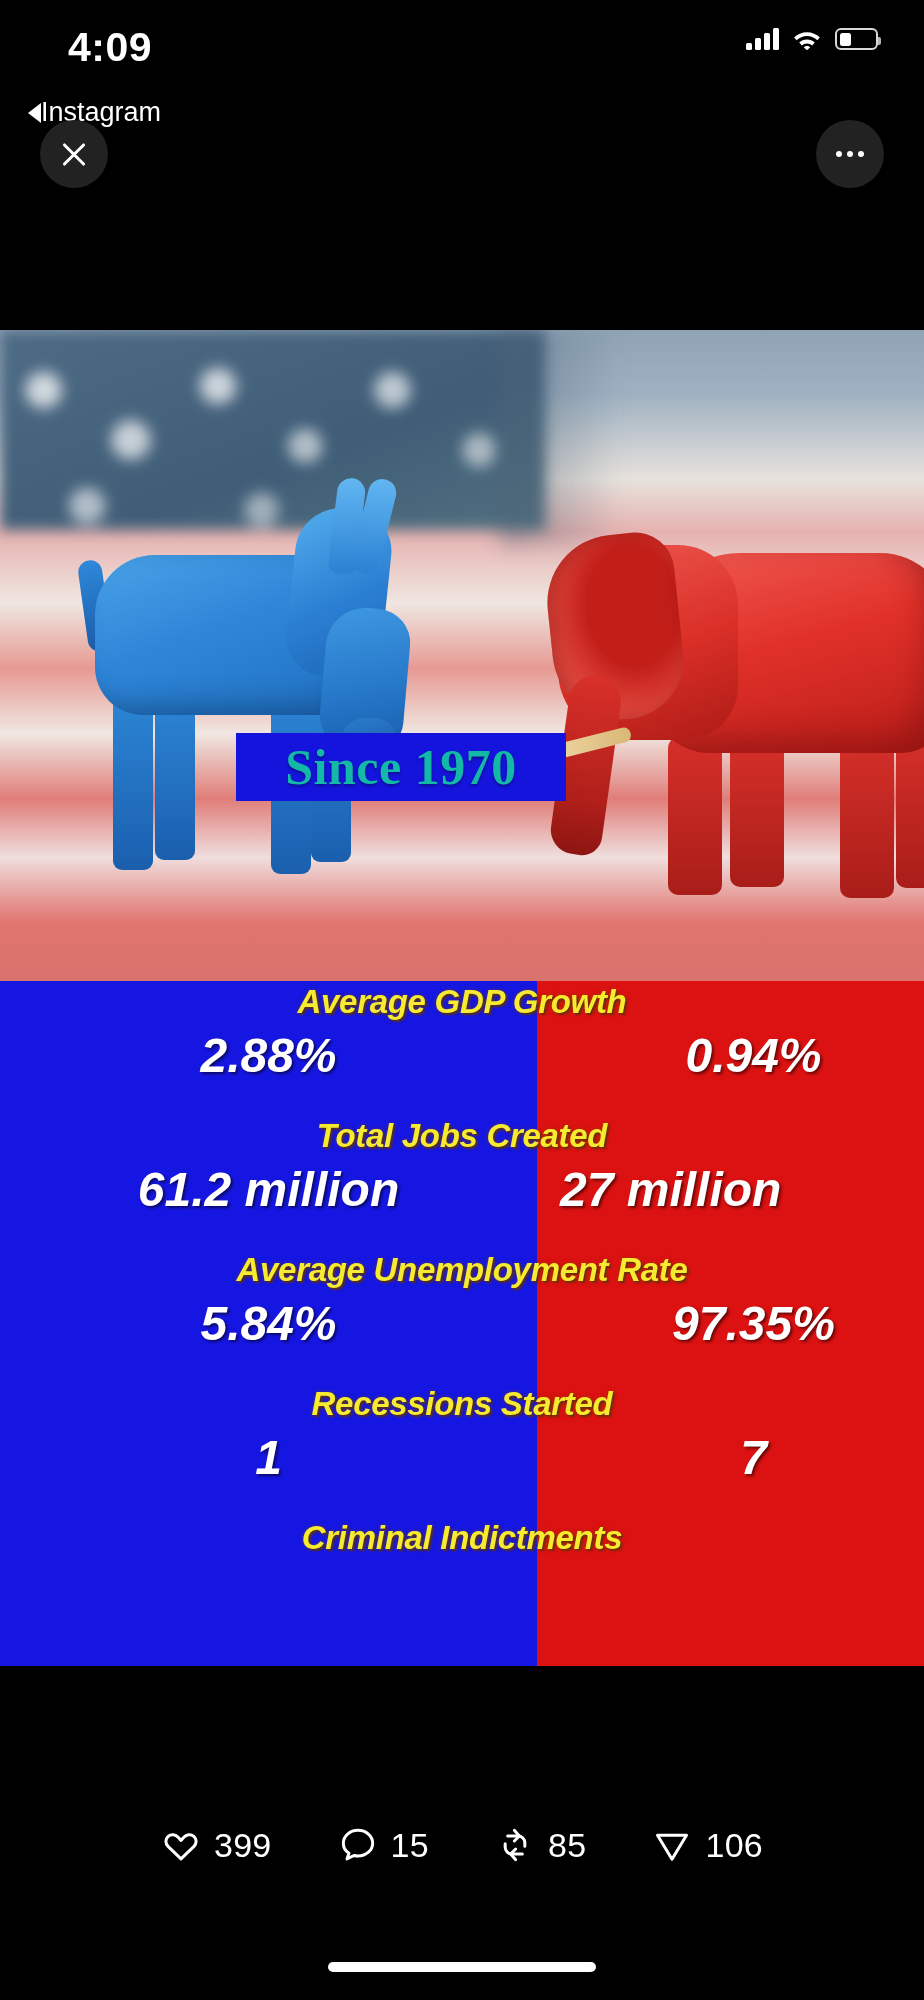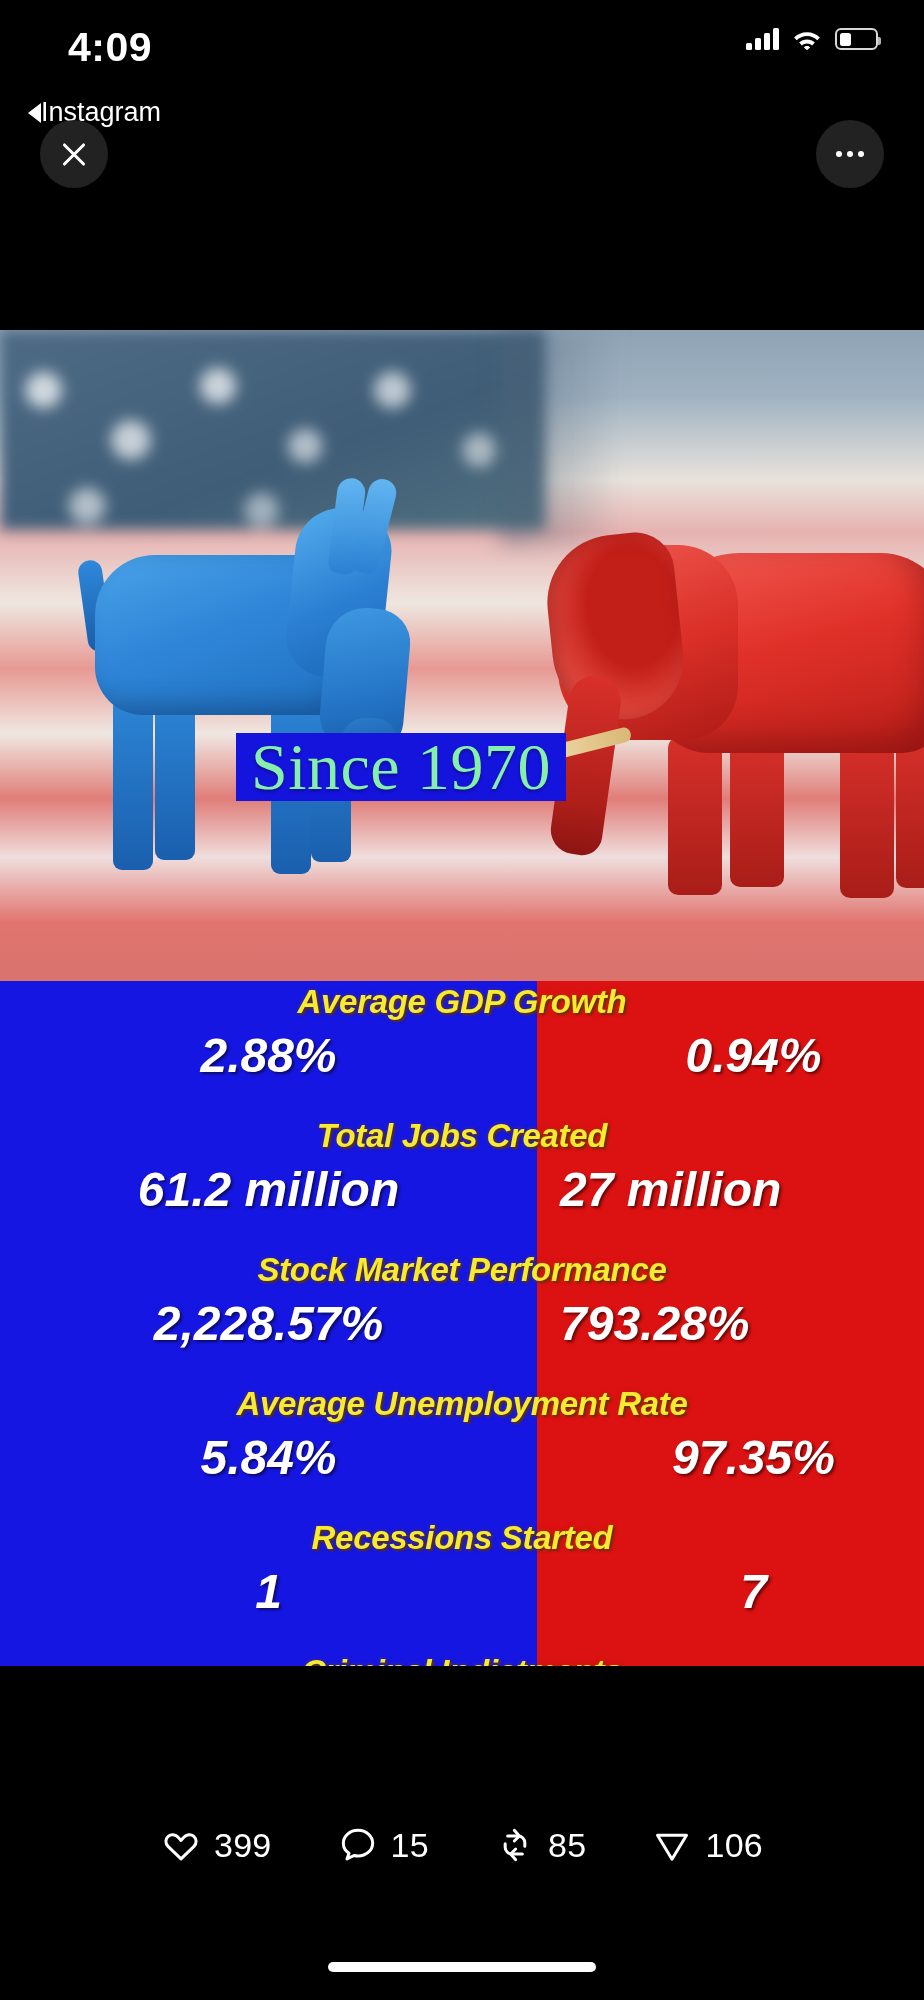--- a/index.html
+++ b/index.html
@@ -215,22 +215,22 @@
 
   
   .since-banner {
     position: absolute; left: 236px; top: 477px;
     width: 330px; height: 68px;
     background: #1414DC;
     display: flex; align-items: center; justify-content: center;
     z-index: 6;
   }
   .since-text {
-    color: #86efac; font-family: "Liberation Serif", serif;
-    font-size: 66px; font-weight: 400; letter-spacing: 0.5px;
+    color: #14b8a6; font-family: "Liberation Serif", serif;
+    font-size: 50px; font-weight: 700; letter-spacing: 0.5px;
     text-shadow: 0 2px 3px rgba(0,0,0,0.35);
   }
 
   
   .compare {
     position: absolute; left: 0; top: 725px; width: 924px; height: 940px;
     overflow: hidden;
     font-style: italic;
   }
   .col-blue {
@@ -376,27 +376,20 @@
             <div class="row-values">
               <div class="val left">2.88%</div>
               <div class="val right">0.94%</div>
             </div>
           </div>
           <div class="row">
             <div class="row-label">Total Jobs Created</div>
             <div class="row-values">
               <div class="val left">61.2 million</div>
               <div class="val right wide">27 million</div>
-            </div>
-          </div>
-          <div class="row">
-            <div class="row-label">Stock Market Performance</div>
-            <div class="row-values">
-              <div class="val left">2,228.57%</div>
-              <div class="val right wide">793.28%</div>
             </div>
           </div>
           <div class="row">
             <div class="row-label">Average Unemployment Rate</div>
             <div class="row-values">
               <div class="val left">5.84%</div>
               <div class="val right">97.35%</div>
             </div>
           </div>
           <div class="row">

